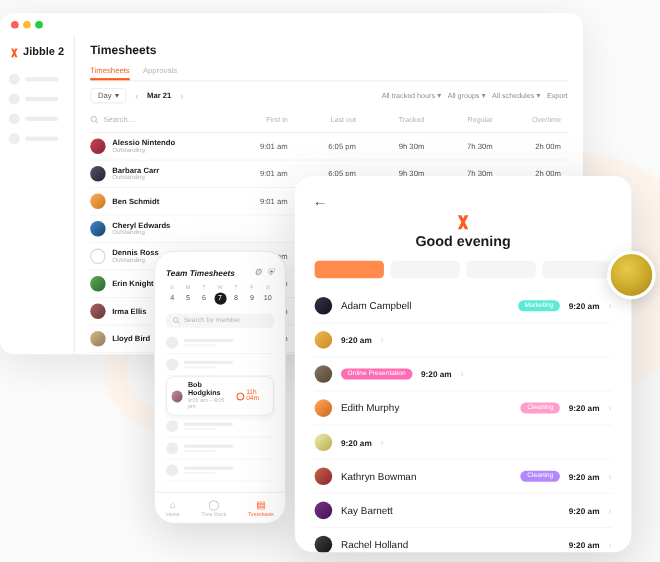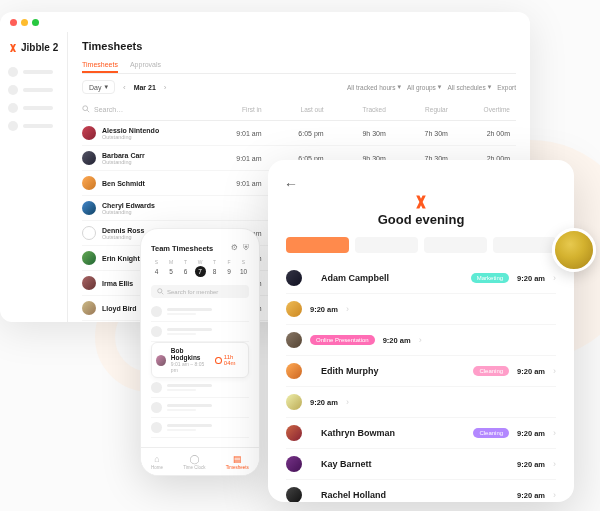--- a/index.html
+++ b/index.html
@@ -66,21 +66,21 @@
 .avatar.a5{background:#fff;border:1px solid var(--gray-300);} .avatar.a6{background:linear-gradient(135deg,#6a5,#263);}
 .avatar.a7{background:linear-gradient(135deg,#a66,#633);} .avatar.a8{background:linear-gradient(135deg,#cb8,#975);}
 .name{font-weight:600;color:var(--gray-900);font-size:7px;}
 .sub{font-size:5.5px;color:var(--gray-400);}
 .namecol{flex:2.2;display:flex;align-items:center;}
 .cell{flex:1;text-align:right;padding-right:6px;font-size:7px;color:var(--gray-700);}
 
 
 .phone{position:absolute;left:140px;top:228px;width:120px;height:248px;background:#fff;border-radius:18px;box-shadow:0 10px 40px rgba(0,0,0,.15);border:1px solid var(--gray-200);z-index:3;overflow:hidden;}
 .notch{position:absolute;top:0;left:50%;transform:translateX(-50%);width:42px;height:8px;background:#fff;border-radius:0 0 8px 8px;}
-.p-head{padding:14px 10px 4px;display:flex;align-items:center;justify-content:space-between;}
+.p-head{padding:14px 10px 4px;display:flex;align-items:center;justify-content:space-between;font-style:italic;}
 .p-title{font-size:7.5px;font-weight:600;color:var(--gray-900);}
 .p-icons{display:flex;gap:5px;color:var(--gray-500);font-size:8px;}
 .calendar{display:flex;justify-content:space-between;padding:2px 10px 4px;}
 .cal-day{display:flex;flex-direction:column;align-items:center;gap:1px;}
 .cal-d{font-size:5px;color:var(--gray-400);}
 .cal-n{font-size:6.5px;color:var(--gray-700);width:11px;height:11px;display:flex;align-items:center;justify-content:center;border-radius:50%;}
 .cal-n.sel{background:var(--gray-900);color:#fff;}
 .p-search{margin:4px 10px;padding:3px 6px;border-radius:4px;background:var(--gray-100);font-size:6px;color:var(--gray-400);display:flex;align-items:center;gap:3px;}
 .p-list{padding:0 10px;}
 .p-row{display:flex;align-items:center;gap:5px;padding:4px 0;border-bottom:1px solid var(--gray-100);}
@@ -108,21 +108,21 @@
 .seg{display:flex;gap:6px;padding:0 18px;margin-bottom:10px;}
 .seg-btn{flex:1;height:16px;border-radius:4px;background:var(--gray-100);}
 .seg-btn.active{background:var(--orange-light);}
 .t-list{padding:0 18px;}
 .t-row{display:flex;align-items:center;gap:8px;padding:7px 0;border-bottom:1px solid var(--gray-100);}
 .t-av{width:16px;height:16px;border-radius:50%;background:var(--gray-300);flex:none;}
 .t-av.b1{background:linear-gradient(135deg,#334,#112);} .t-av.b2{background:linear-gradient(135deg,#eb5,#c82);}
 .t-av.b3{background:linear-gradient(135deg,#876,#543);} .t-av.b4{background:linear-gradient(135deg,#fa5,#c62);}
 .t-av.b5{background:linear-gradient(135deg,#eea,#ba5);} .t-av.b6{background:linear-gradient(135deg,#c64,#823);}
 .t-av.b7{background:linear-gradient(135deg,#738,#415);} .t-av.b8{background:linear-gradient(135deg,#444,#111);}
-.t-name{flex:1;font-size:9px;font-weight:700;color:var(--gray-900);margin-left:11px;}
+.t-name{flex:1;font-size:9px;font-weight:400;color:var(--gray-900);}
 .badge{font-size:6px;padding:2px 6px;border-radius:8px;color:#fff;}
 .badge.teal{background:var(--teal);} .badge.pink{background:var(--pink);}
 .badge.pink2{background:#ff9ec9;} .badge.purple{background:var(--purple);}
 .t-time{font-size:7.5px;font-weight:600;color:var(--gray-900);}
 .t-chev{color:var(--gray-300);font-size:9px;}
 
 
 .float-av{position:absolute;right:4px;top:228px;width:44px;height:44px;border-radius:50%;background:radial-gradient(circle at 40% 35%, #e7c94f 0%, #d4b22f 40%, #a88418 100%);border:3px solid #fff;box-shadow:0 4px 14px rgba(0,0,0,.15);z-index:5;}
 </style>
 </head>

